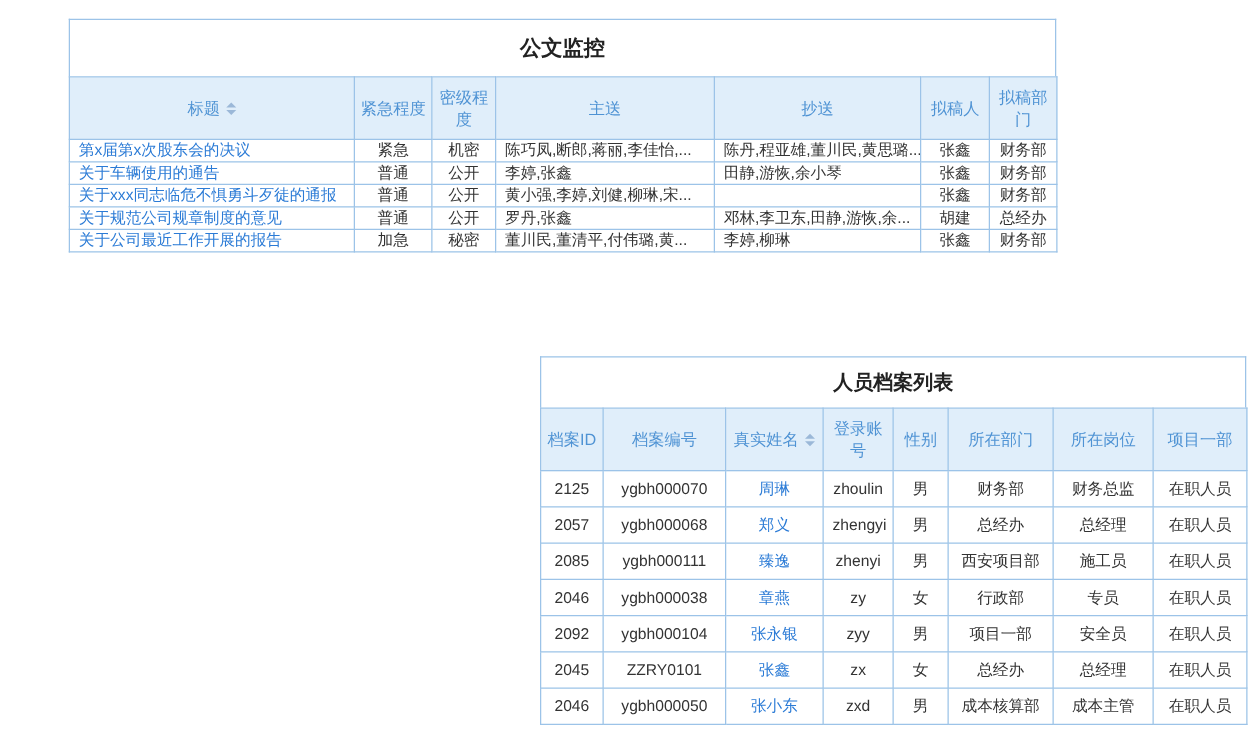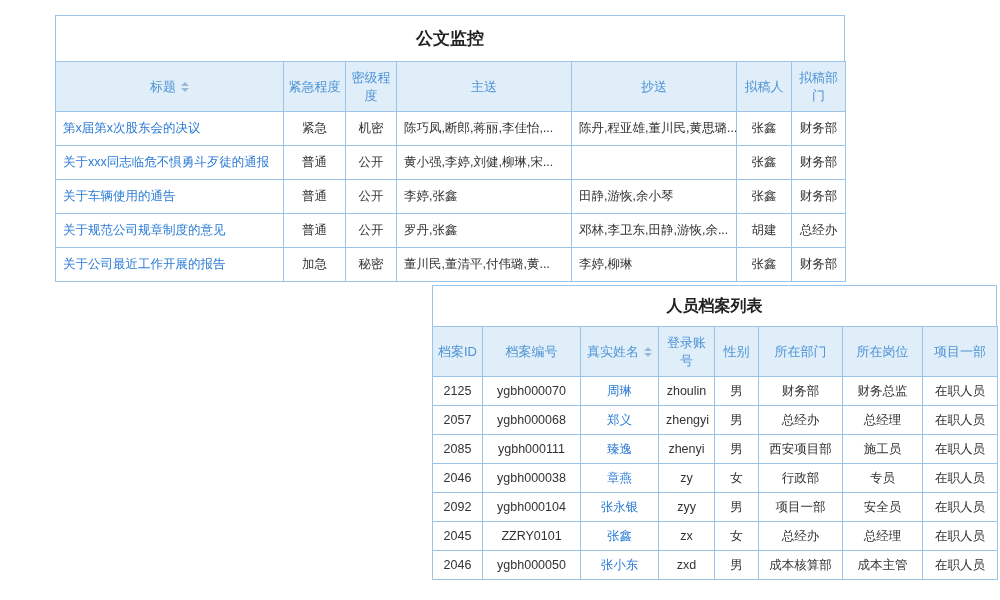--- a/index.html
+++ b/index.html
@@ -22,21 +22,21 @@
   table { border-collapse:collapse; width:100%; table-layout:fixed; }
   th, td { border:1px solid #9cc3e8; }
   th {
     background:#e0eefa; color:#4f93d4; font-weight:normal;
     font-size:13px; text-align:center; padding:7px 4px; line-height:1.35;
   }
   td {
     color:#333333; font-size:12.5px; text-align:center;
     padding:0 7px; white-space:nowrap; overflow:hidden;
   }
-  .doc  td { height:34px; }
+  .doc  td { height:18px; }
   .pers td { height:29px;text-align:center; }
   .doc td:nth-child(1), .doc td:nth-child(4), .doc td:nth-child(5) { text-align:left; }
   a { color:#2b7bd6; text-decoration:none; }
 
   .sort {
     display:inline-flex; flex-direction:column; gap:2px;
     margin-left:5px; vertical-align:middle; cursor:pointer;
   }
   .sort i { display:block; width:0; height:0;
     border-left:4px solid transparent; border-right:4px solid transparent; }
@@ -78,34 +78,34 @@
         <tr>
           <td><a href="#">第x届第x次股东会的决议</a></td>
           <td>紧急</td>
           <td>机密</td>
           <td>陈巧凤,断郎,蒋丽,李佳怡,...</td>
           <td>陈丹,程亚雄,董川民,黄思璐...</td>
           <td>张鑫</td>
           <td>财务部</td>
         </tr>
         <tr>
+          <td><a href="#">关于车辆使用的通告</a></td>
+          <td>普通</td>
+          <td>公开</td>
+          <td>李婷,张鑫</td>
+          <td>田静,游恢,余小琴</td>
+          <td>张鑫</td>
+          <td>财务部</td>
+        </tr>
+        <tr>
           <td><a href="#">关于xxx同志临危不惧勇斗歹徒的通报</a></td>
           <td>普通</td>
           <td>公开</td>
           <td>黄小强,李婷,刘健,柳琳,宋...</td>
           <td></td>
-          <td>张鑫</td>
-          <td>财务部</td>
-        </tr>
-        <tr>
-          <td><a href="#">关于车辆使用的通告</a></td>
-          <td>普通</td>
-          <td>公开</td>
-          <td>李婷,张鑫</td>
-          <td>田静,游恢,余小琴</td>
           <td>张鑫</td>
           <td>财务部</td>
         </tr>
         <tr>
           <td><a href="#">关于规范公司规章制度的意见</a></td>
           <td>普通</td>
           <td>公开</td>
           <td>罗丹,张鑫</td>
           <td>邓林,李卫东,田静,游恢,余...</td>
           <td>胡建</td>

